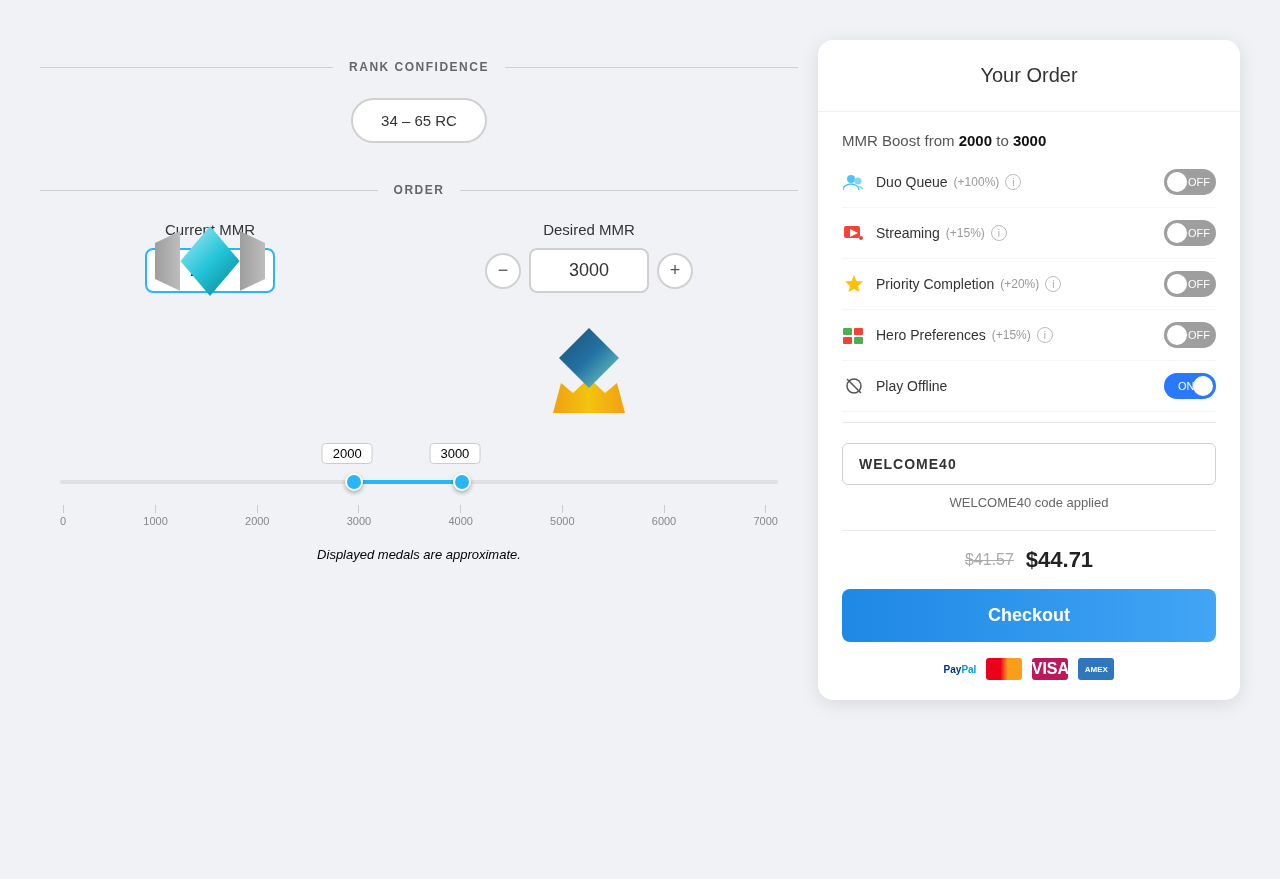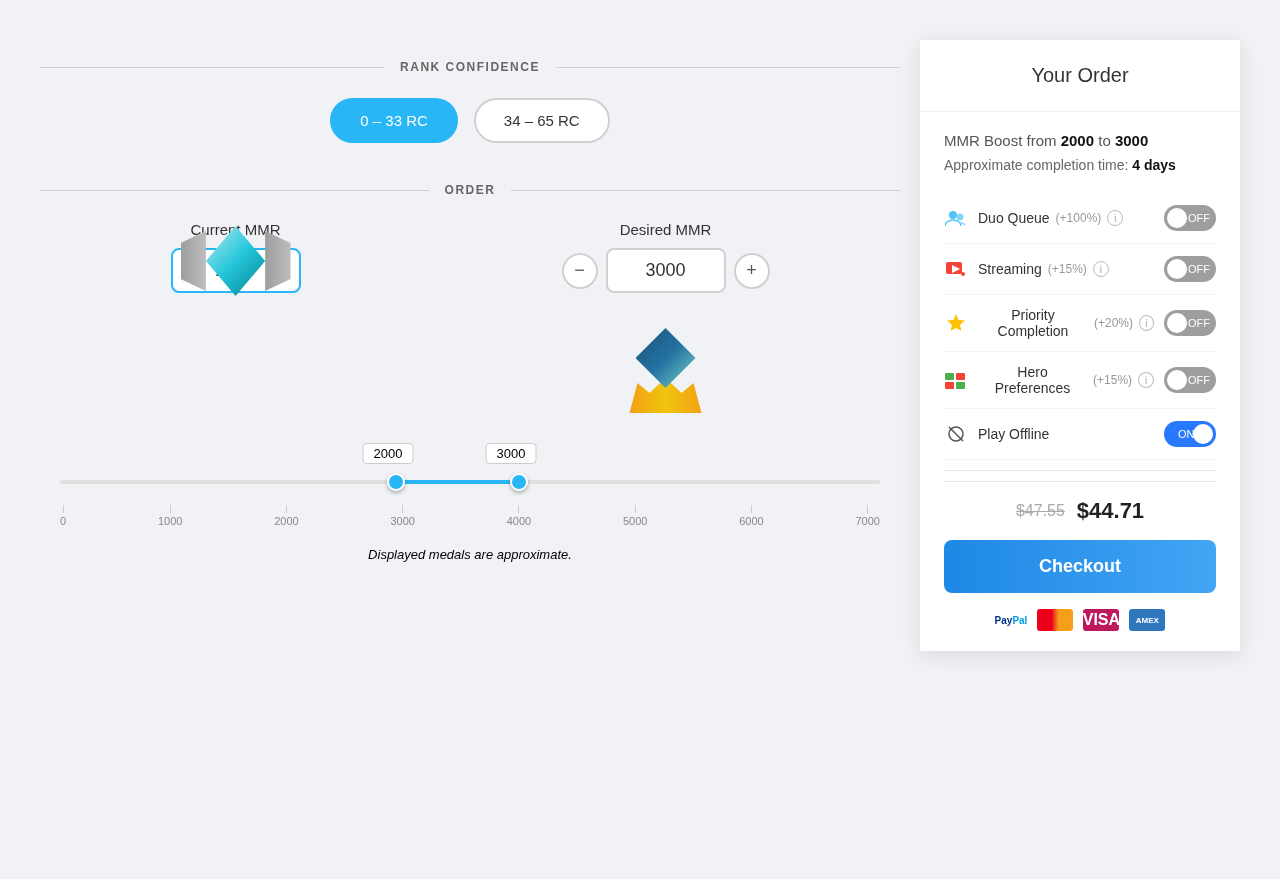--- a/index.html
+++ b/index.html
@@ -226,23 +226,23 @@
     .medals-note {
       text-align: center;
       font-size: 13px;
       color: #000000;
       font-style: italic;
       margin-top: 20px;
     }
 
     
     .right-panel {
-      width: 320px;
+      width: 422px;
       background: white;
-      border-radius: 0;
+      border-radius: 15px;
       box-shadow: 0 4px 20px rgba(0,0,0,0.1);
       overflow: hidden;
     }
     .order-header {
       padding: 24px;
       border-bottom: 1px solid #f0f0f0;
       text-align: center;
       font-size: 20px;
       color: #333;
       font-weight: 400;
@@ -460,21 +460,20 @@
 
 <div class="page-wrapper">
 
   <div class="left-panel">
 
     <div class="section-divider">
       <span class="section-label">RANK CONFIDENCE</span>
     </div>
 
     <div class="rc-buttons">
-      <button class="rc-btn active">0 – 33 RC</button>
       <button class="rc-btn">34 – 65 RC</button>
     </div>
 
     <div class="order-section">
       <div class="section-divider">
         <span class="section-label">ORDER</span>
       </div>
 
       <div class="mmr-row">
 
@@ -561,24 +560,20 @@
 
   <div class="right-panel">
     <div class="order-header">Your Order</div>
 
     <div class="order-body">
       <p class="order-title">
         <span>MMR Boost from</span>
         <strong>2000</strong>
         <span>to</span>
         <strong>3000</strong>
-      </p>
-      <p class="order-time">
-        <span>Approximate completion time:</span>
-        <strong>4 days</strong>
       </p>
 
       
       <div class="option-row">
         <div class="option-icon">
           <svg width="22" height="18" viewBox="0 0 22 18" fill="none">
             <circle cx="8" cy="6" r="4" fill="#4fc3f7"></circle>
             <circle cx="15" cy="8" r="3.5" fill="#81d4fa"></circle>
             <path d="M0 17c0-3.3 3.6-6 8-6s8 2.7 8 6" stroke="#4fc3f7" stroke-width="1.5" fill="none"></path>
             <path d="M14 14c2.2-.7 4.5.2 6 2" stroke="#81d4fa" stroke-width="1.5" fill="none"></path>
@@ -668,26 +663,30 @@
         <div class="toggle on">
           <span class="toggle-label">ON</span>
           <div class="toggle-knob"></div>
         </div>
       </div>
 
       
       <div class="divider-line"></div>
 
       
+      <div class="coupon-section">
+        <input type="text" class="coupon-input" value="WELCOME40" style="">
+        <p class="coupon-applied">WELCOME40 code applied</p>
+      </div>
 
       <div class="divider-line"></div>
 
       
       <div class="pricing-row">
-        <span class="price-original">$47.55</span>
+        <span class="price-original">$41.57</span>
         <span class="price-final">$44.71</span>
       </div>
 
       
       <button class="checkout-btn">Checkout</button>
 
       
       <div class="payment-icons">
         <span class="paypal-logo">Pay<span>Pal</span></span>
         <div class="card-icon card-mc"></div>

